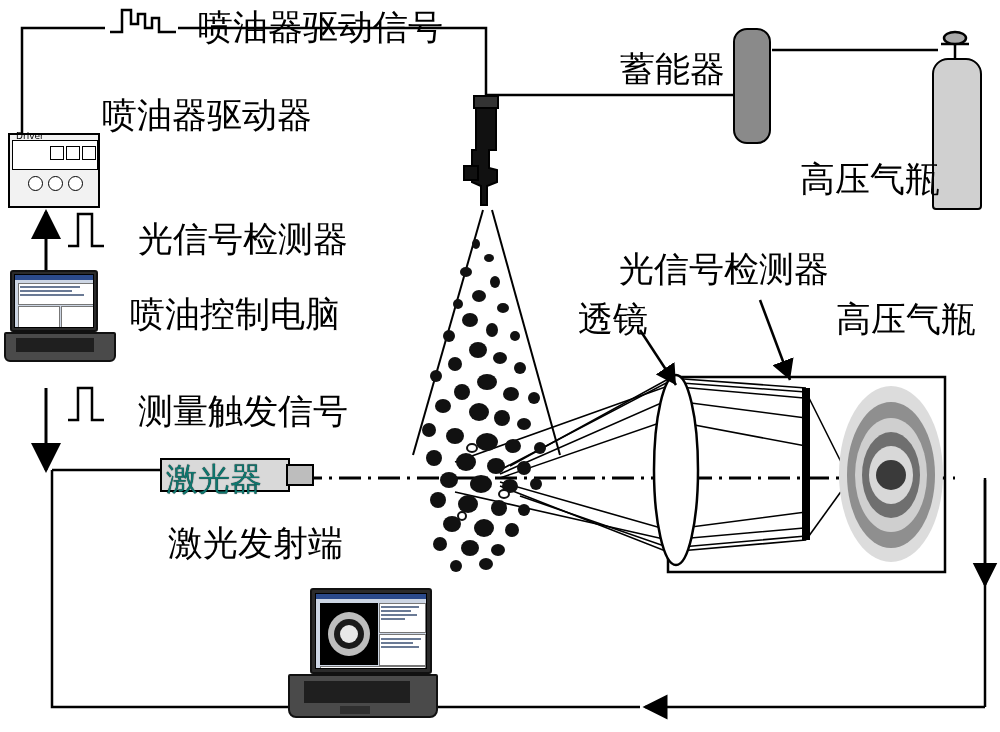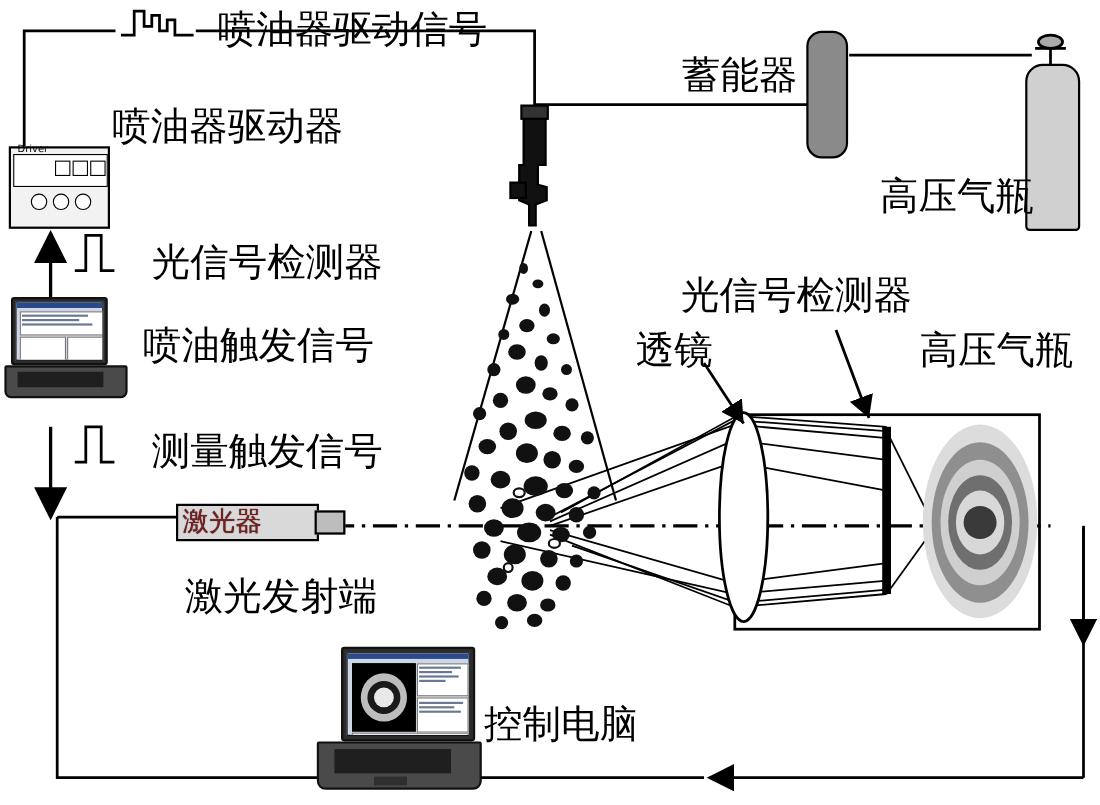--- a/index.html
+++ b/index.html
@@ -35,22 +35,22 @@
     background: #d9d9d9;
     border: 2px solid #000;
   }
   .laser-tip {
     position: absolute;
     background: #bdbdbd;
     border: 2px solid #000;
   }
   .laser-label {
     position: absolute;
-    font-size: 24px;
-    color: #7f1d1d;
+    font-size: 32px;
+    color: #0f766e;
     text-shadow: 0 0 1px #000;
   }
   
   .driver-box {
     position: absolute;
     border: 2px solid #000;
     background: #f2f2f2;
     box-sizing: border-box;
   }
   .driver-screen {
@@ -392,27 +392,26 @@
     <div class="keys" style="left:16px; top:93px; width:106px; height:22px;"></div>
     <div class="keys" style="left:52px; top:118px; width:30px; height:8px; background:#2f2f2f;"></div>
   </div>
 
   <div class="lbl big" style="left:198px; top:8px;">喷油器驱动信号</div>
 
   <div class="lbl big" style="left:102px; top:96px;text-align:center;">喷油器驱动器</div>
 
   <div class="lbl big" style="left:138px; top:220px;">光信号检测器</div>
 
-  <div class="lbl big" style="left:130px; top:295px;">喷油触发信号</div>
+  <div class="lbl big" style="left:130px; top:295px;">喷油控制电脑</div>
 
   <div class="lbl big" style="left:138px; top:392px;">测量触发信号</div>
 
   <div class="lbl big" style="left:168px; top:524px;">激光发射端</div>
 
-  <div class="lbl big" style="left:440px; top:640px;">控制电脑</div>
 
   <div class="lbl big" style="left:620px; top:50px;">蓄能器</div>
 
   <div class="lbl big" style="left:800px; top:160px;">高压气瓶</div>
 
   <div class="lbl big" style="left:619px; top:250px;">光信号检测器</div>
 
   <div class="lbl big" style="left:578px; top:300px;">透镜</div>
 
   <div class="lbl big" style="left:836px; top:300px;">高压气瓶</div>

